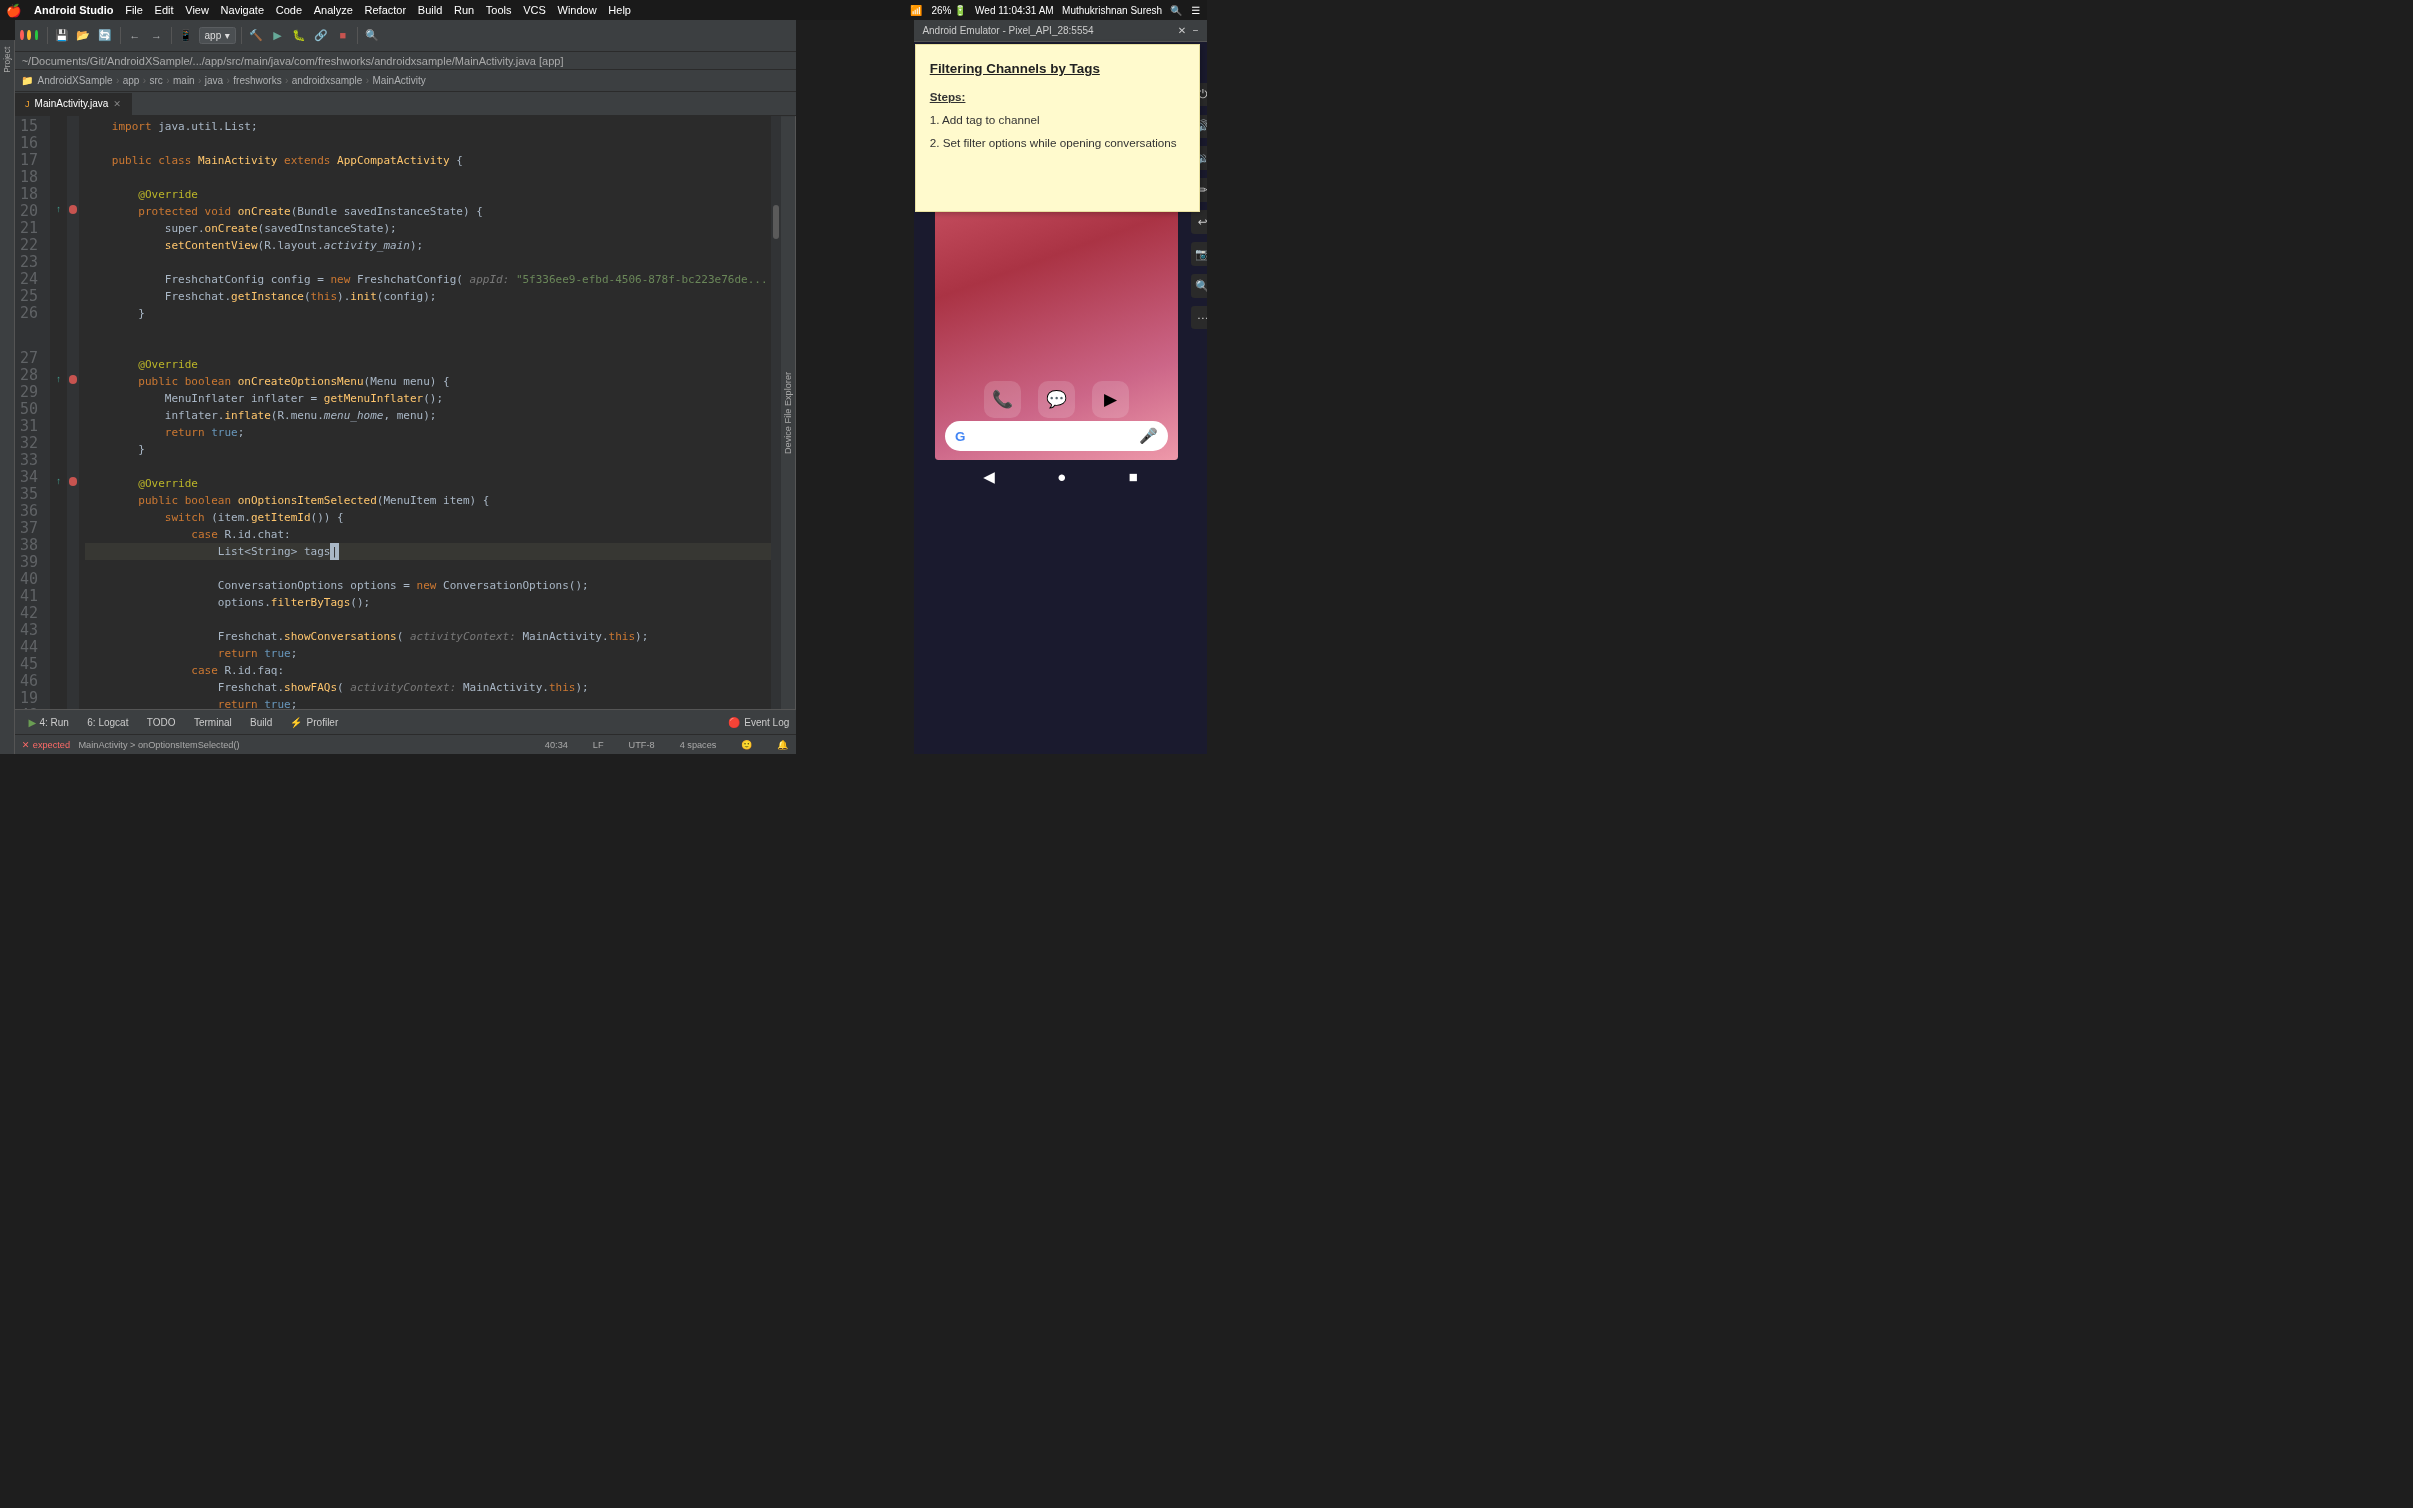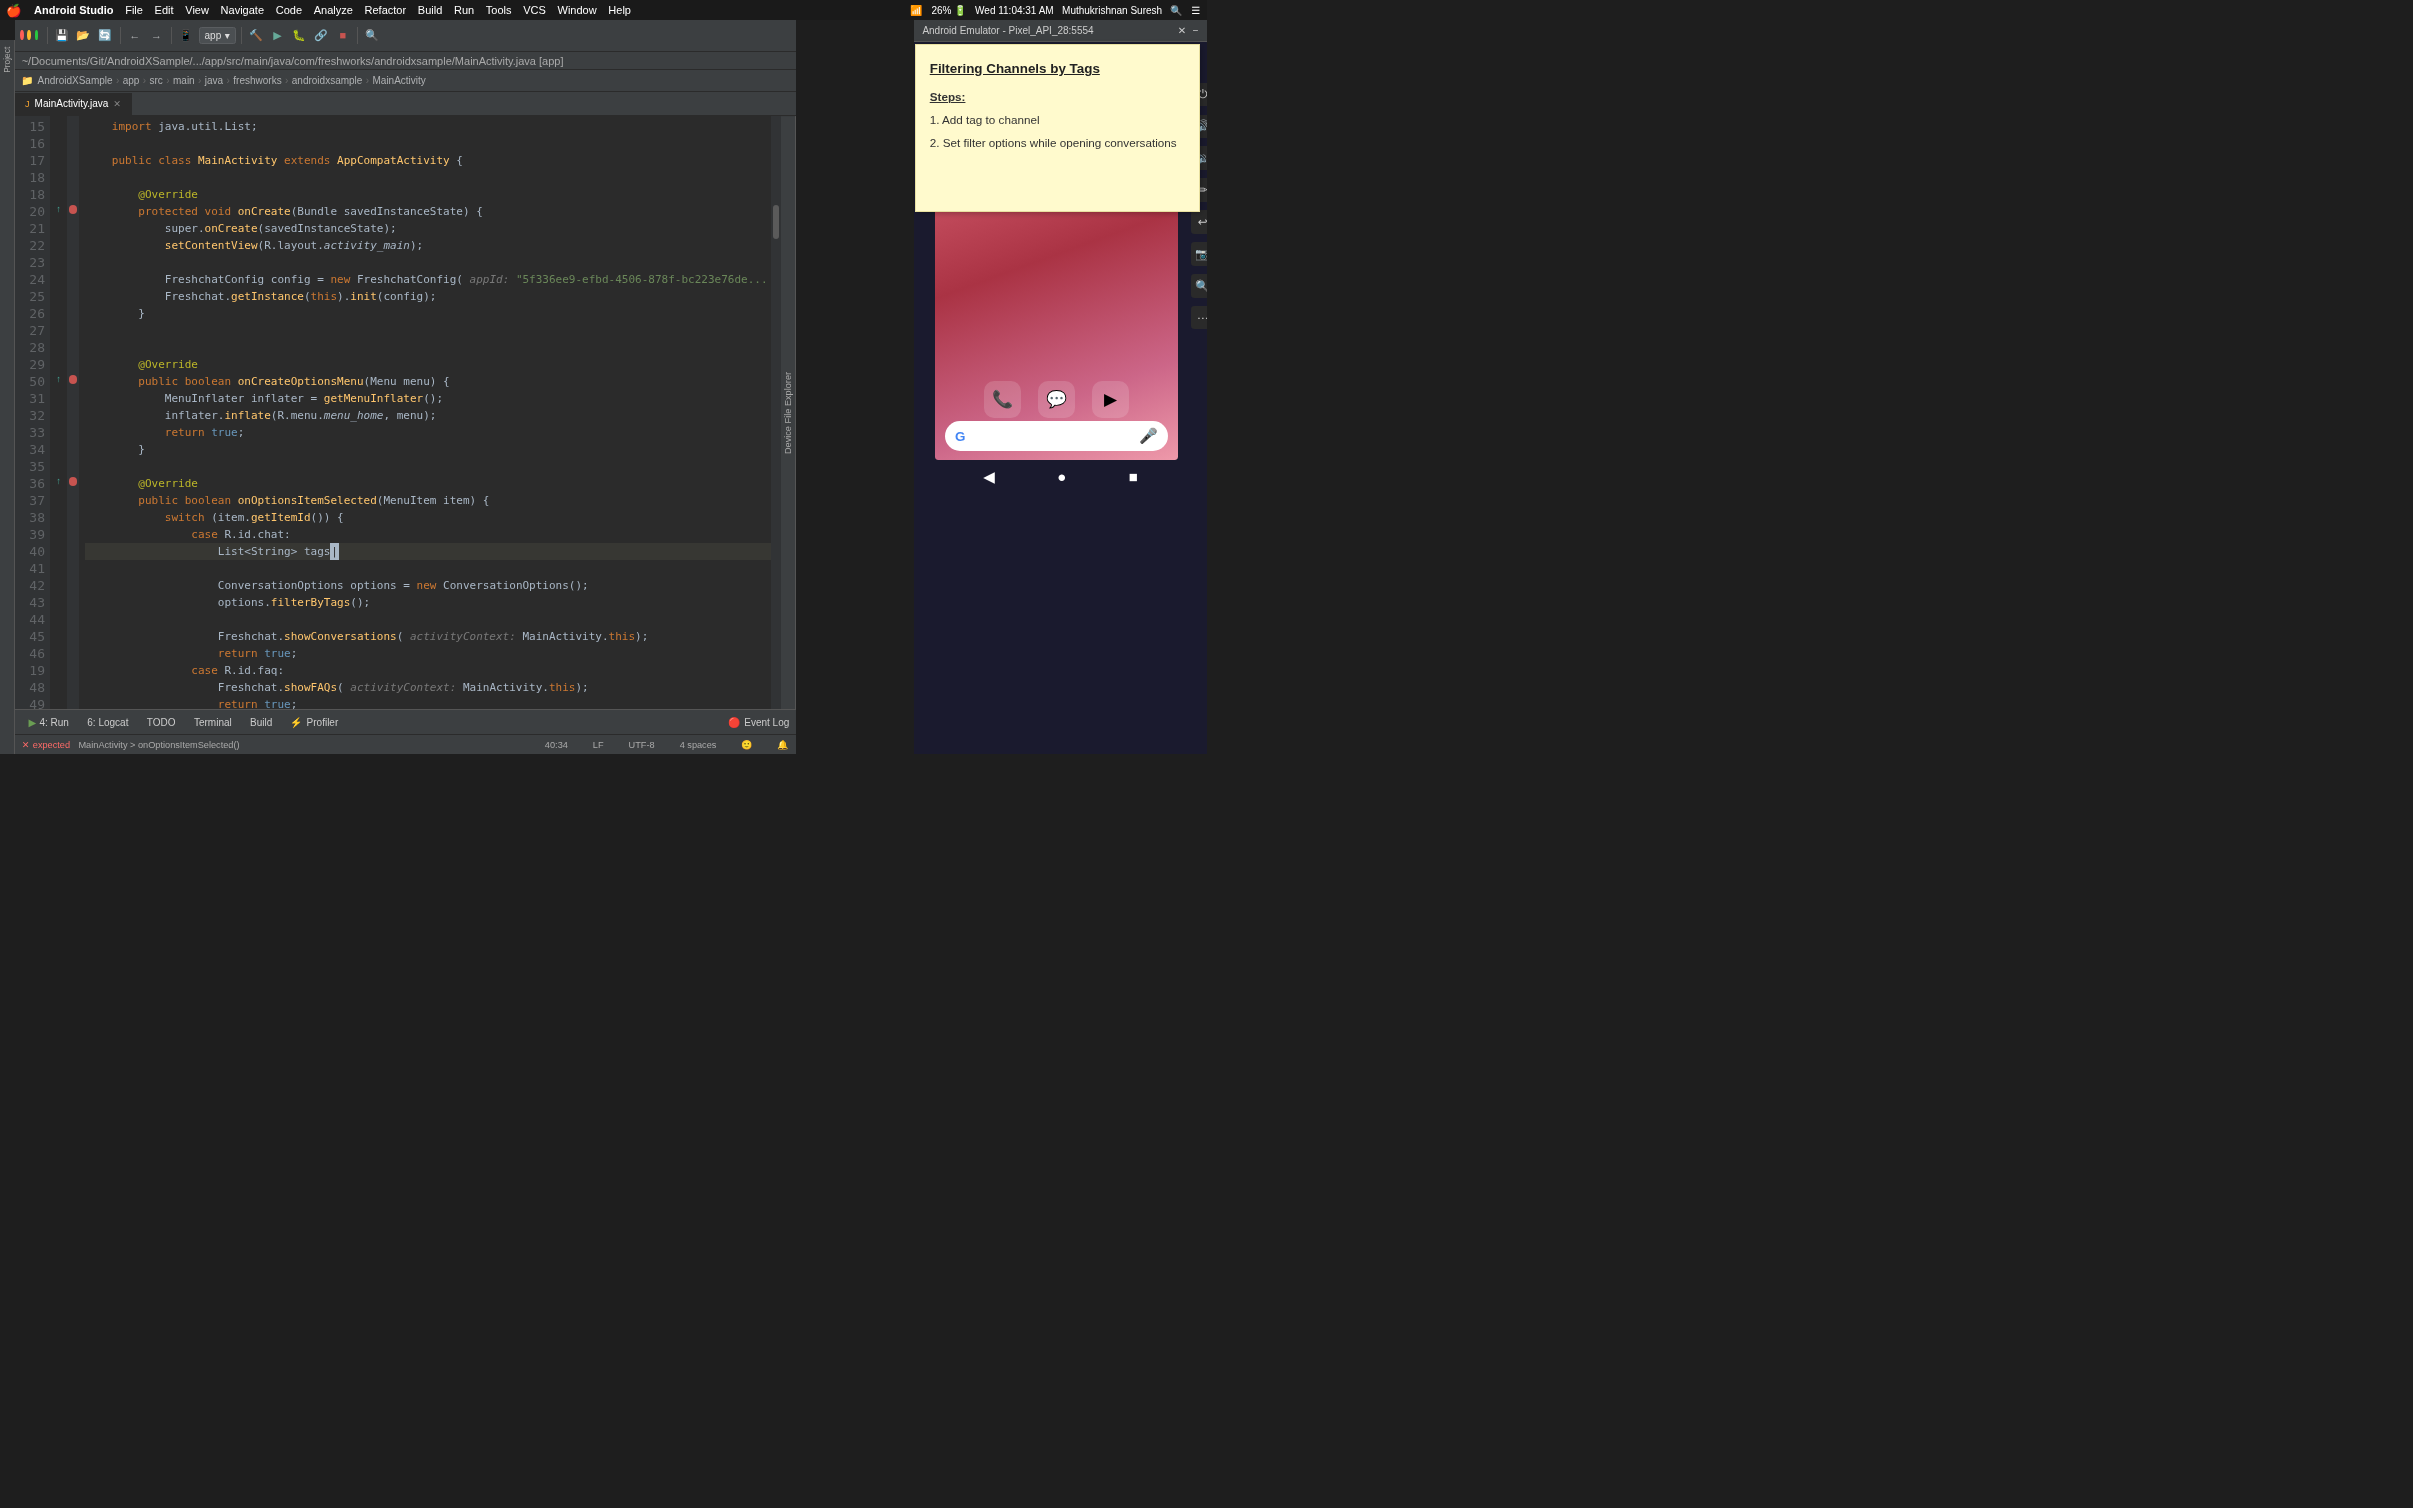--- a/index.html
+++ b/index.html
@@ -139,24 +139,24 @@
       flex: 1;
       display: flex;
       background: #2b2b2b;
       overflow: hidden;
       position: relative;
     }
     .line-numbers {
       width: 35px;
       background: #313335;
       color: #606366;
-      font-size: 13px;
+      font-size: 15px;
       font-family: 'Menlo', 'Monaco', monospace;
       padding: 0 5px 0 5px;
-      text-align: right;
+      text-align: left;
       line-height: 17px;
       user-select: none;
       overflow: hidden;
       padding-top: 1.7px;
     }
     .code-content {
       flex: 1;
       color: #a9b7c6;
       font-size: 11px;
       font-family: 'Menlo', 'Monaco', monospace;
@@ -556,21 +556,21 @@
         <div style="height:17px;">17</div>
         <div style="height:17px;">18</div>
         <div style="height:17px;">18</div>
         <div style="height:17px;">20</div>
         <div style="height:17px;">21</div>
         <div style="height:17px;">22</div>
         <div style="height:17px;">23</div>
         <div style="height:17px;">24</div>
         <div style="height:17px;">25</div>
         <div style="height:17px;">26</div>
-        <div style="height:17px;">27</div>
+        <div style="height:17px;margin-top:28px;">27</div>
         <div style="height:17px;">28</div>
         <div style="height:17px;">29</div>
         <div style="height:17px;">50</div>
         <div style="height:17px;">31</div>
         <div style="height:17px;">32</div>
         <div style="height:17px;">33</div>
         <div style="height:17px;">34</div>
         <div style="height:17px;">35</div>
         <div style="height:17px;">36</div>
         <div style="height:17px;">37</div>

